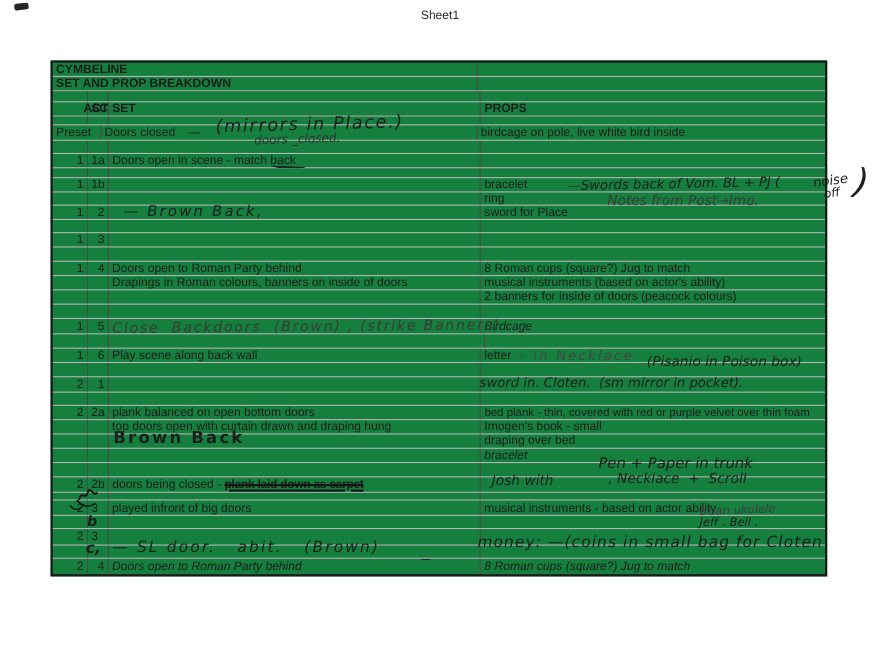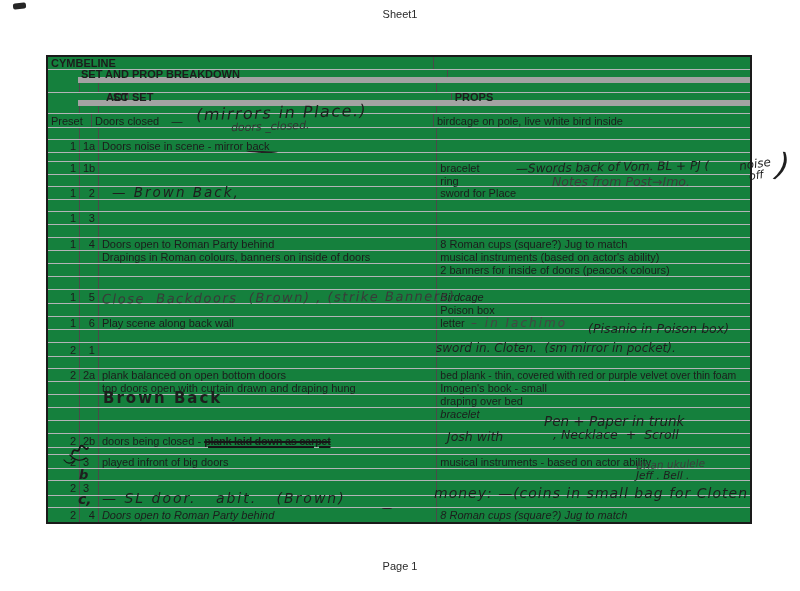--- a/index.html
+++ b/index.html
@@ -6,21 +6,21 @@
   .sheet{
     position:relative;width:800px;height:591px;background:#ffffff;overflow:hidden;
     font-family:"Liberation Sans",sans-serif;color:#1c1c1c;
   }
   .center-label{position:absolute;left:0;width:800px;text-align:center;font-size:11px;color:#2a2a2a;}
   .corner-mark{position:absolute;left:13px;top:3px;width:13px;height:6px;background:#262626;border-radius:2px;transform:rotate(-6deg);}
   
   .grid{position:absolute;left:46px;top:55px;width:702px;border:2px solid #1a1a1a;background:#15803d;}
   .tr{display:flex;border-bottom:1px solid #b4b4b8;box-sizing:border-box;}
   .tr:last-child{border-bottom:none;}
-  .tr.bb-dark{border-bottom:6px solid #a3a3a3;margin-left:30px;}
+  .tr.bb-dark{border-bottom:1px solid #a3a3a3;}
   .c{box-sizing:border-box;padding:0 3px;font-size:11px;overflow:visible;white-space:pre;display:flex;align-items:center;}
   .act{width:25px;border-right:1px solid #4a4a4a;padding-left:28px;}
   .sc{width:19px;border-right:1px solid #4a4a4a;}
   .set{width:342px;border-right:1px solid #4a4a4a;}
   .props{width:316px;}
   .actsc{width:44px;border-right:1px solid #4a4a4a;}
   .tleft{width:386px;border-right:1px solid #4a4a4a;}
   .num{justify-content:flex-end;}
   .b{font-weight:bold;}
   .it{font-style:italic;}
@@ -78,21 +78,21 @@
     <div class="tr h12">
         <div class="c act"></div>
         <div class="c sc"></div>
         <div class="c set"></div>
         <div class="c props"></div>
       </div>
 
     <div class="tr h13">
       <div class="c act num">1</div>
       <div class="c sc">1a</div>
-      <div class="c set">Doors noise in scene - mirror back</div>
+      <div class="c set">Doors open in scene - match back</div>
       <div class="c props"></div>
     </div>
     <div class="tr h9">
         <div class="c act"></div>
         <div class="c sc"></div>
         <div class="c set"></div>
         <div class="c props"></div>
       </div>
 
     <div class="tr h13">
@@ -162,21 +162,20 @@
     <div class="tr h14">
       <div class="c act num">1</div>
       <div class="c sc num">5</div>
       <div class="c set"></div>
       <div class="c props it">Birdcage</div>
     </div>
     <div class="tr h13">
       <div class="c act"></div>
         <div class="c sc"></div>
         <div class="c set"></div>
-      <div class="c props">Poison box</div>
     </div>
 
     <div class="tr h13">
       <div class="c act num">1</div>
       <div class="c sc num">6</div>
       <div class="c set">Play scene along back wall</div>
       <div class="c props">letter</div>
     </div>
     <div class="tr h13">
         <div class="c act"></div>
@@ -282,21 +281,21 @@
   <div class="hw" style="left:516px;top:161px;font-size:12px;transform:rotate(-1deg);">—Swords back of Vom. BL + PJ (</div>
   <div class="hw" style="left:739px;top:158px;font-size:12px;transform:rotate(-8deg);">noise</div>
   <div class="hw" style="left:749px;top:170px;font-size:11px;transform:rotate(-8deg);">off</div>
   <div class="hw" style="left:777px;top:149px;font-size:32px;font-weight:300;transform:rotate(9deg);">)</div>
   <div class="hw" style="left:552px;top:176px;font-size:12.5px;color:#3c3c3c;">Notes from Post→Imo.</div>
 
   <div class="hw" style="left:112px;top:186px;font-size:13.5px;letter-spacing:2px;">— Brown Back,</div>
 
   <div class="hw" style="left:102px;top:291px;font-size:13px;letter-spacing:1.5px;color:#3a3a3a;transform:rotate(-0.5deg);">Close  Backdoors  (Brown) , (strike Banners)</div>
 
-  <div class="hw" style="left:471px;top:317px;font-size:12px;color:#454545;letter-spacing:2px;">– in Iachimo</div>
+  <div class="hw" style="left:471px;top:317px;font-size:12px;color:#454545;letter-spacing:2px;">– in Necklace</div>
   <div class="hw" style="left:588px;top:323px;font-size:12.5px;">(Pisanio in Poison box)</div>
 
   <div class="hw" style="left:436px;top:342px;font-size:12px;">sword in. Cloten.  (sm mirror in pocket).</div>
 
   <div class="hw" style="left:103px;top:391px;font-size:15px;font-weight:600;letter-spacing:2px;font-style:normal;">Brown Back</div>
 
   <div class="hw" style="left:544px;top:415px;font-size:13.5px;">Pen + Paper in trunk</div>
   <div class="hw" style="left:447px;top:431px;font-size:12.5px;">Josh with</div>
   <div class="hw" style="left:553px;top:429px;font-size:12.5px;">, Necklace  +  Scroll</div>
 
@@ -312,14 +311,13 @@
   <svg style="position:absolute;left:62px;top:442px;" width="30" height="24" viewBox="0 0 30 24">
     <path class="ink" stroke-width="1.8" d="M10,12 C12,3 16,14 18,5 C20,0 24,10 26,6"></path>
     <path class="ink" stroke-width="1.4" d="M8,13 C12,18 18,20 24,16"></path>
     <path class="ink" stroke-width="1.2" d="M2,18 C5,22 9,22 12,19"></path>
   </svg>
 
   <div class="hw-line" style="left:246px;top:148px;width:32px;height:3px;transform:rotate(2deg);"></div>
 
   <div class="hw-line" style="left:382px;top:507px;width:10px;height:1px;border-bottom-width:1.5px;"></div>
 
-  <div class="center-label" style="top:560px;">Page 1</div>
 </div>
 
 </body></html>

